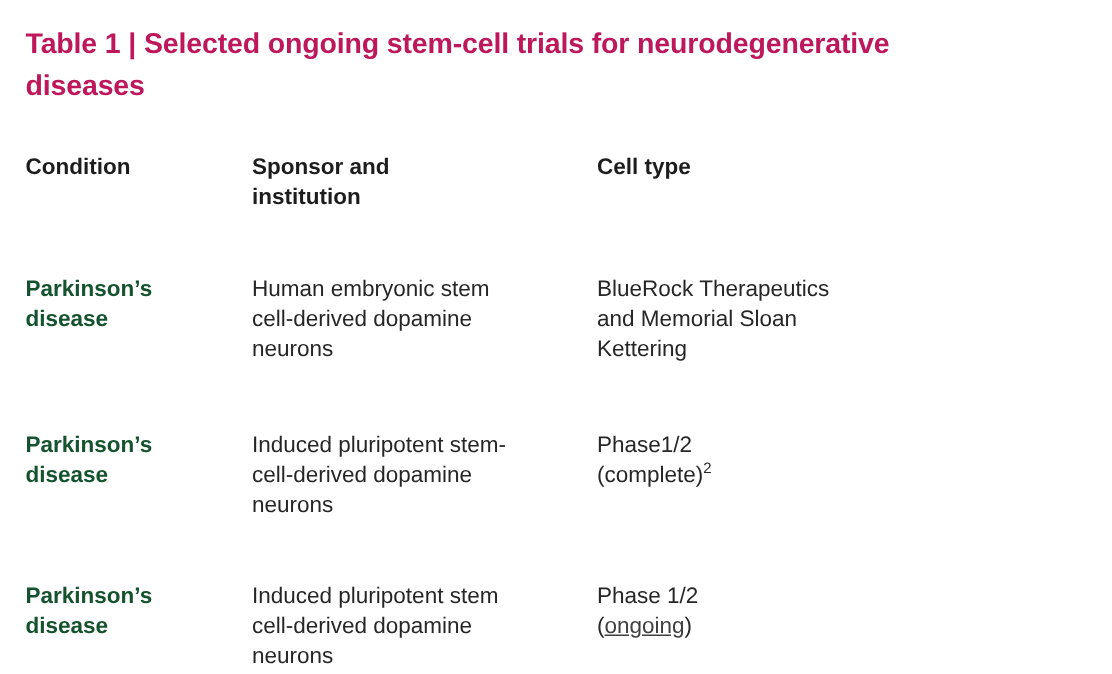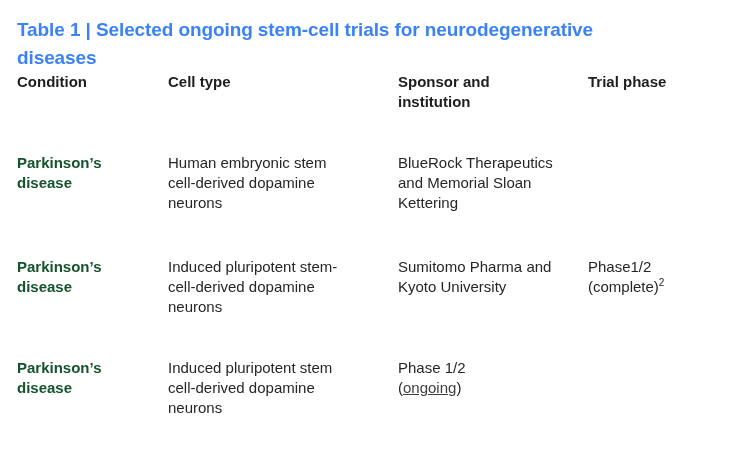--- a/index.html
+++ b/index.html
@@ -16,30 +16,31 @@
   }
   .page {
     padding: 16px 0 0 17px;
     width: 724px;
   }
   .title {
     margin: 0;
     font-size: 19px;
     font-weight: 700;
     line-height: 28px;
-    color: #3b82f6;
+    color: #be185d;
     white-space: pre;
     letter-spacing: -0.1px;
   }
   .grid {
     display: grid;
     grid-template-columns: 151px 230px 190px 153px;
     align-items: start;
   }
   .header-row {
+    margin-top: 30px;
     font-size: 15px;
     font-weight: 700;
     line-height: 20px;
     color: #1d1d1d;
   }
   .data-row {
     font-size: 15px;
     line-height: 20px;
   }
   .row-1 { margin-top: 41px; }
@@ -67,45 +68,42 @@
 </head>
 <body>
 
 <div class="page">
 
   <h2 class="title">Table 1 | Selected ongoing stem-cell trials for neurodegenerative
 diseases</h2>
 
   <div class="grid header-row">
     <div class="cell">Condition</div>
-    <div class="cell">Cell type</div>
     <div class="cell">Sponsor and
 institution</div>
-    <div class="cell">Trial phase</div>
+    <div class="cell">Cell type</div>
   </div>
 
   <div class="grid data-row row-1">
     <div class="cell condition">Parkinson’s
 disease</div>
     <div class="cell">Human embryonic stem
 cell-derived dopamine
 neurons</div>
     <div class="cell">BlueRock Therapeutics
 and Memorial Sloan
 Kettering</div>
   </div>
 
   <div class="grid data-row row-2">
     <div class="cell condition">Parkinson’s
 disease</div>
     <div class="cell">Induced pluripotent stem-
 cell-derived dopamine
 neurons</div>
-    <div class="cell">Sumitomo Pharma and
-Kyoto University</div>
     <div class="cell"><span>Phase1/2
 (complete)</span><sup>2</sup><span></span></div>
   </div>
 
   <div class="grid data-row row-3">
     <div class="cell condition">Parkinson’s
 disease</div>
     <div class="cell">Induced pluripotent stem
 cell-derived dopamine
 neurons</div>

